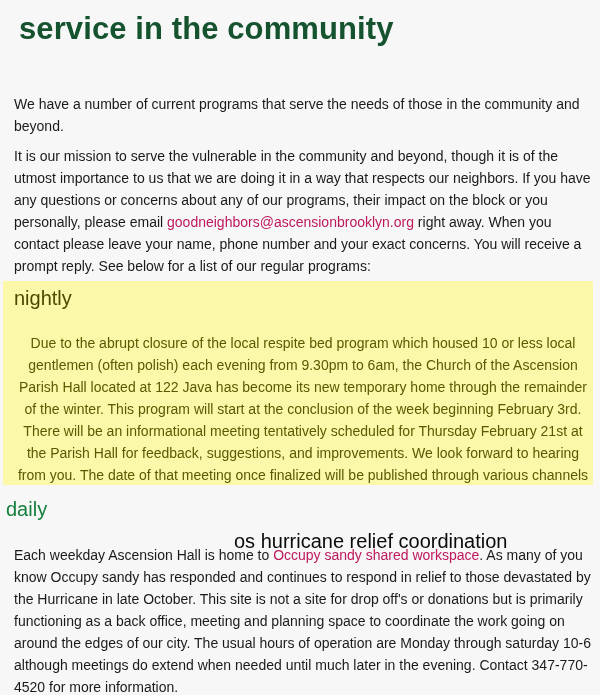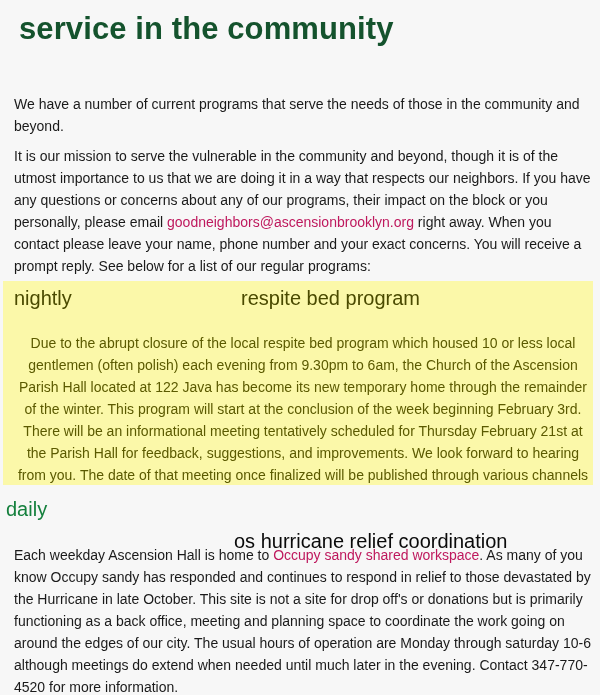--- a/index.html
+++ b/index.html
@@ -41,19 +41,18 @@
 <body>
 
 <h1 class="page-title">service in the community</h1>
 
 <p class="para p1">We have a number of current programs that serve the needs of those in the community and beyond.</p>
 
 <p class="para p2"><span>It is our mission to serve the vulnerable in the community and beyond, though it is of the utmost importance to us that we are doing it in a way that respects our neighbors. If you have any questions or concerns about any of our programs, their impact on the block or you personally, please email </span><a class="link" href="#">goodneighbors@ascensionbrooklyn.org</a><span> right away.   When you contact please leave your name, phone number and your exact concerns. You will receive a prompt reply. See below for a list of our regular programs:</span></p>
 
 <div class="box">
   <h2 class="section-head h-night-when">nightly</h2>
-  <h2 class="section-head h-night-title">respite bed program</h2>
   <p class="para">Due to the abrupt closure of the local respite bed program which housed 10 or less local gentlemen (often polish) each evening from 9.30pm to 6am, the Church of the Ascension Parish Hall located at 122 Java has become its new temporary home through the remainder of the winter.  This program will start at the conclusion of the week beginning February 3rd. There will be an informational meeting tentatively scheduled for Thursday February 21st at the Parish Hall for feedback, suggestions, and improvements. We look forward to hearing from you. The date of that meeting once finalized will be published through various channels</p>
 </div>
 
 <h2 class="section-head h-daily-when">daily</h2>
 <h2 class="section-head h-daily-title">os hurricane relief coordination</h2>
 <p class="para p4"><span>Each weekday Ascension Hall is home to </span><a class="link" href="#">Occupy sandy shared workspace</a><span>. As many of you know Occupy sandy has responded and continues to respond in relief to those devastated by the Hurricane in late October. This site is not a site for drop off's or donations but is primarily functioning as a back office, meeting and planning space to coordinate the work going on around the edges of our city. The usual hours of operation are Monday through saturday 10-6 although meetings do extend when needed until much later in the evening. Contact 347-770-4520 for more information.</span></p>
 
 </body></html>

